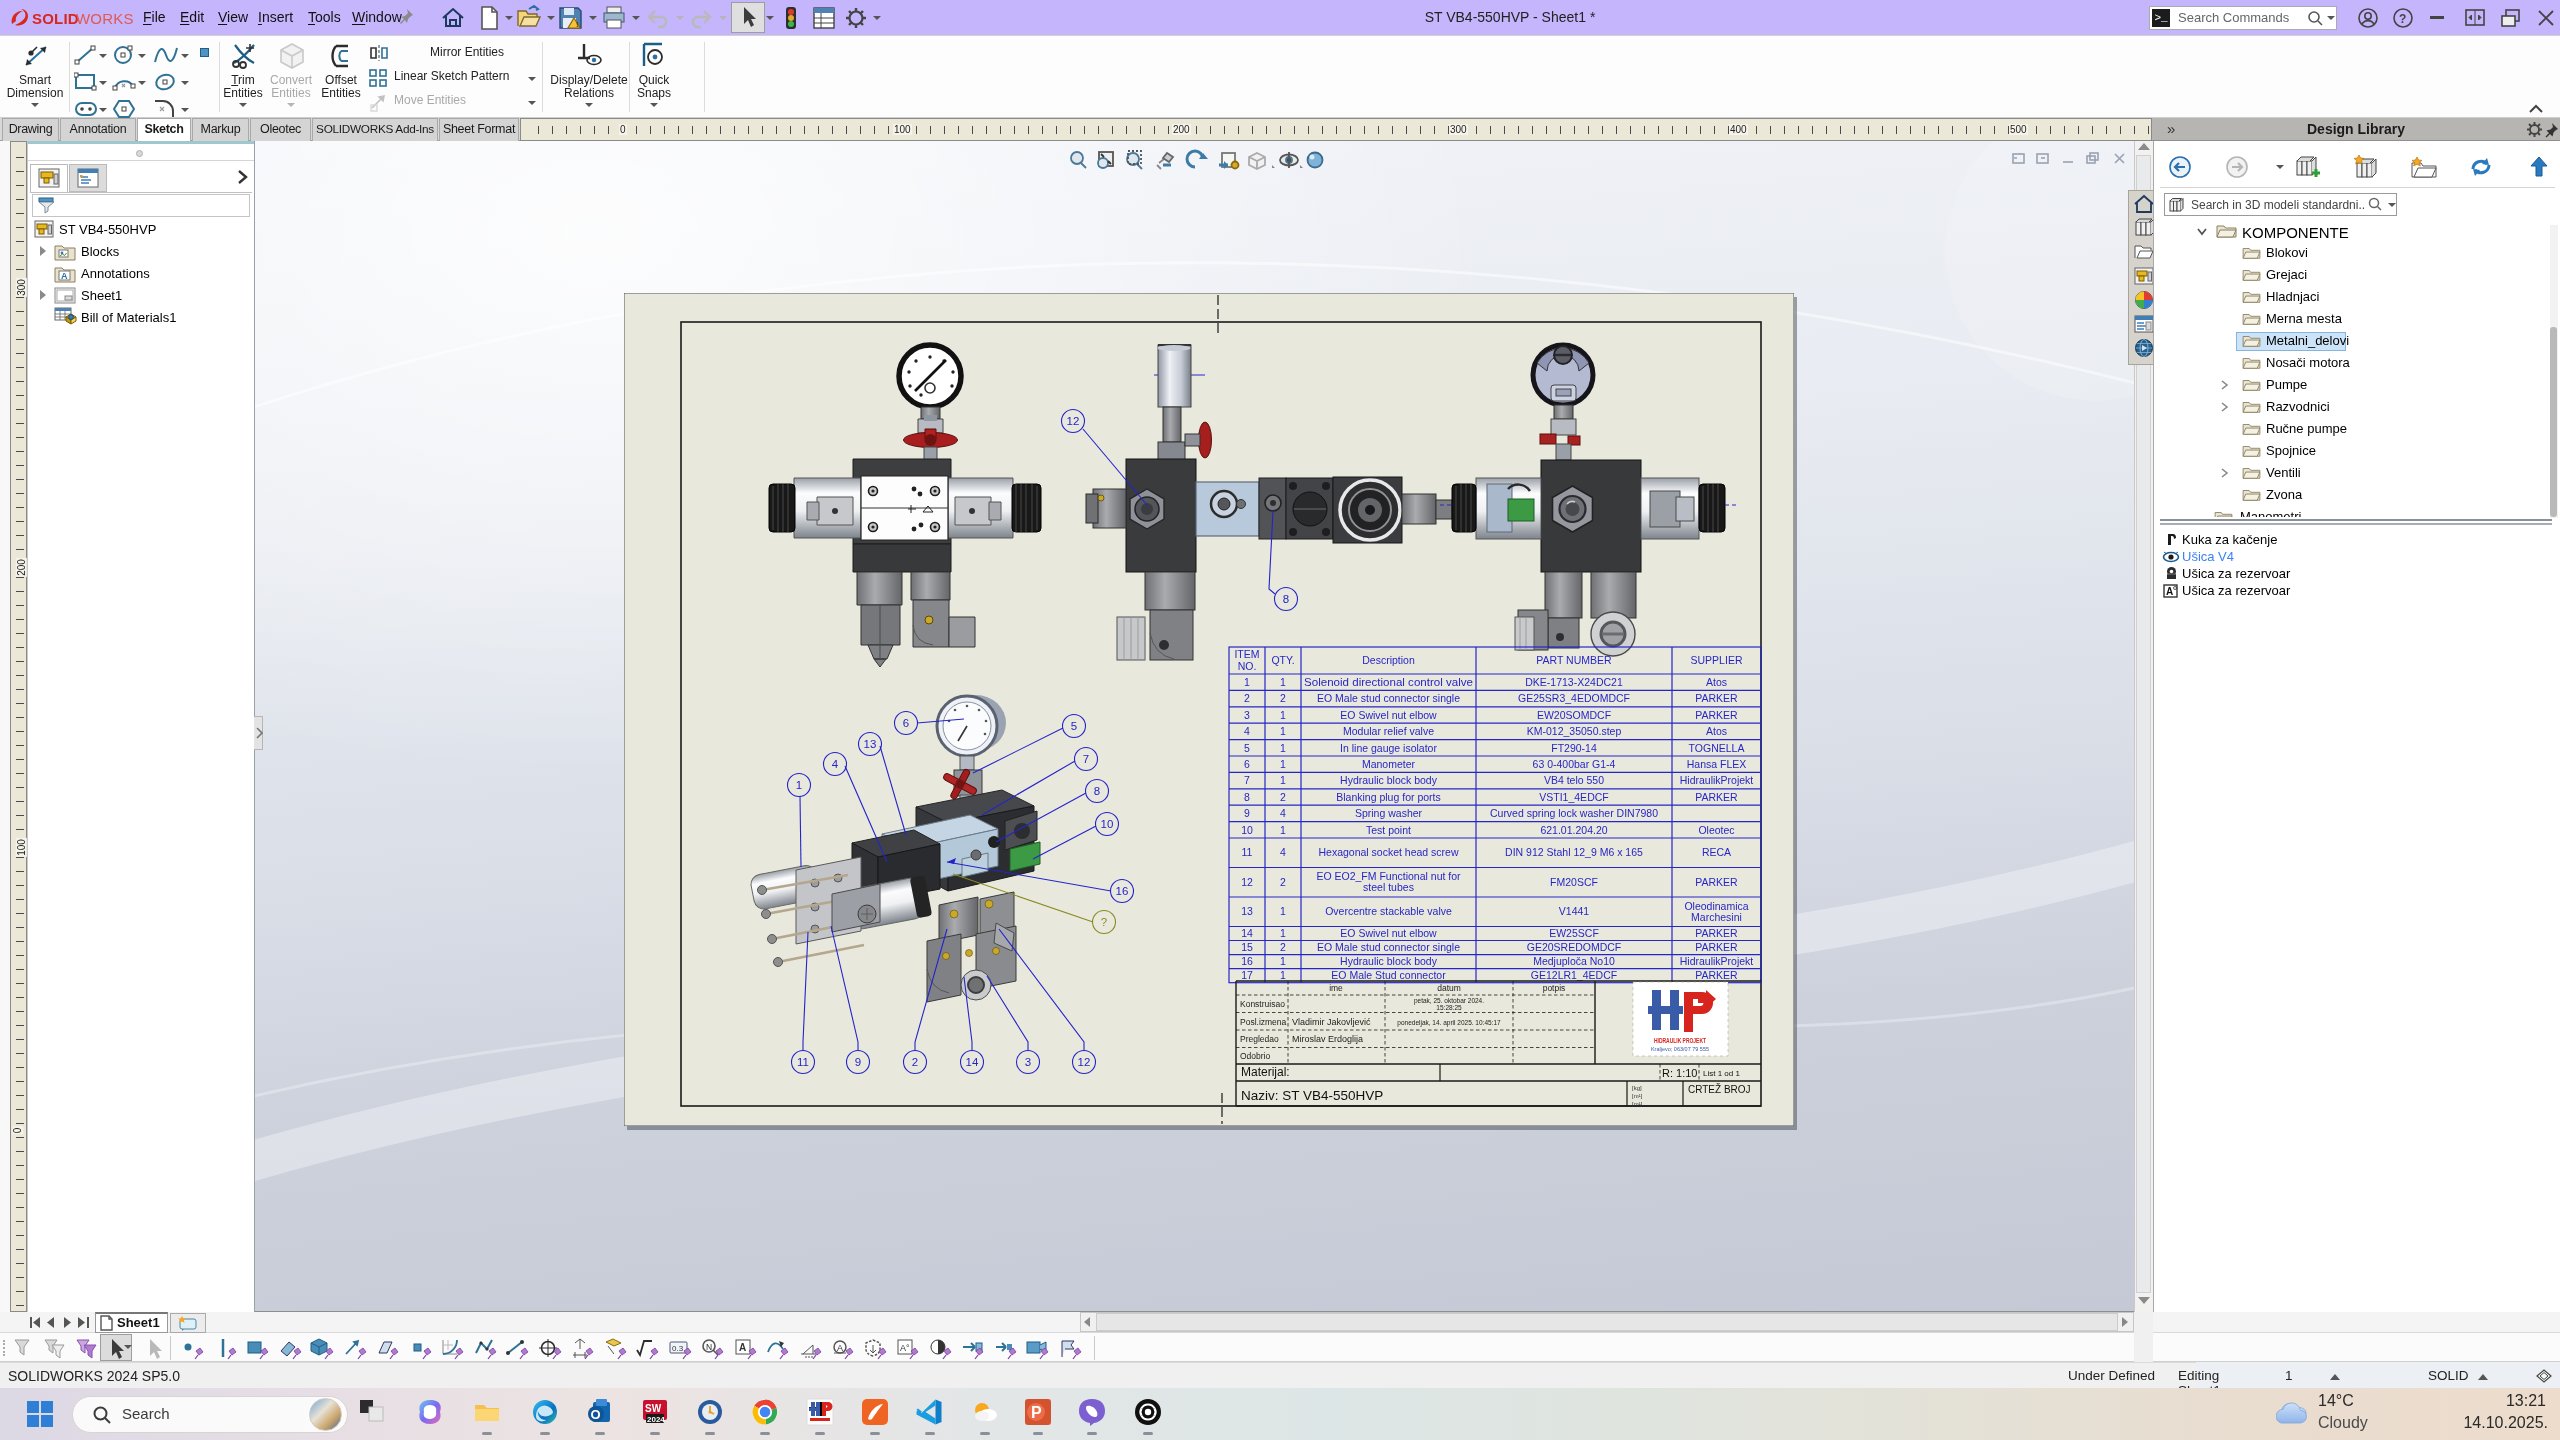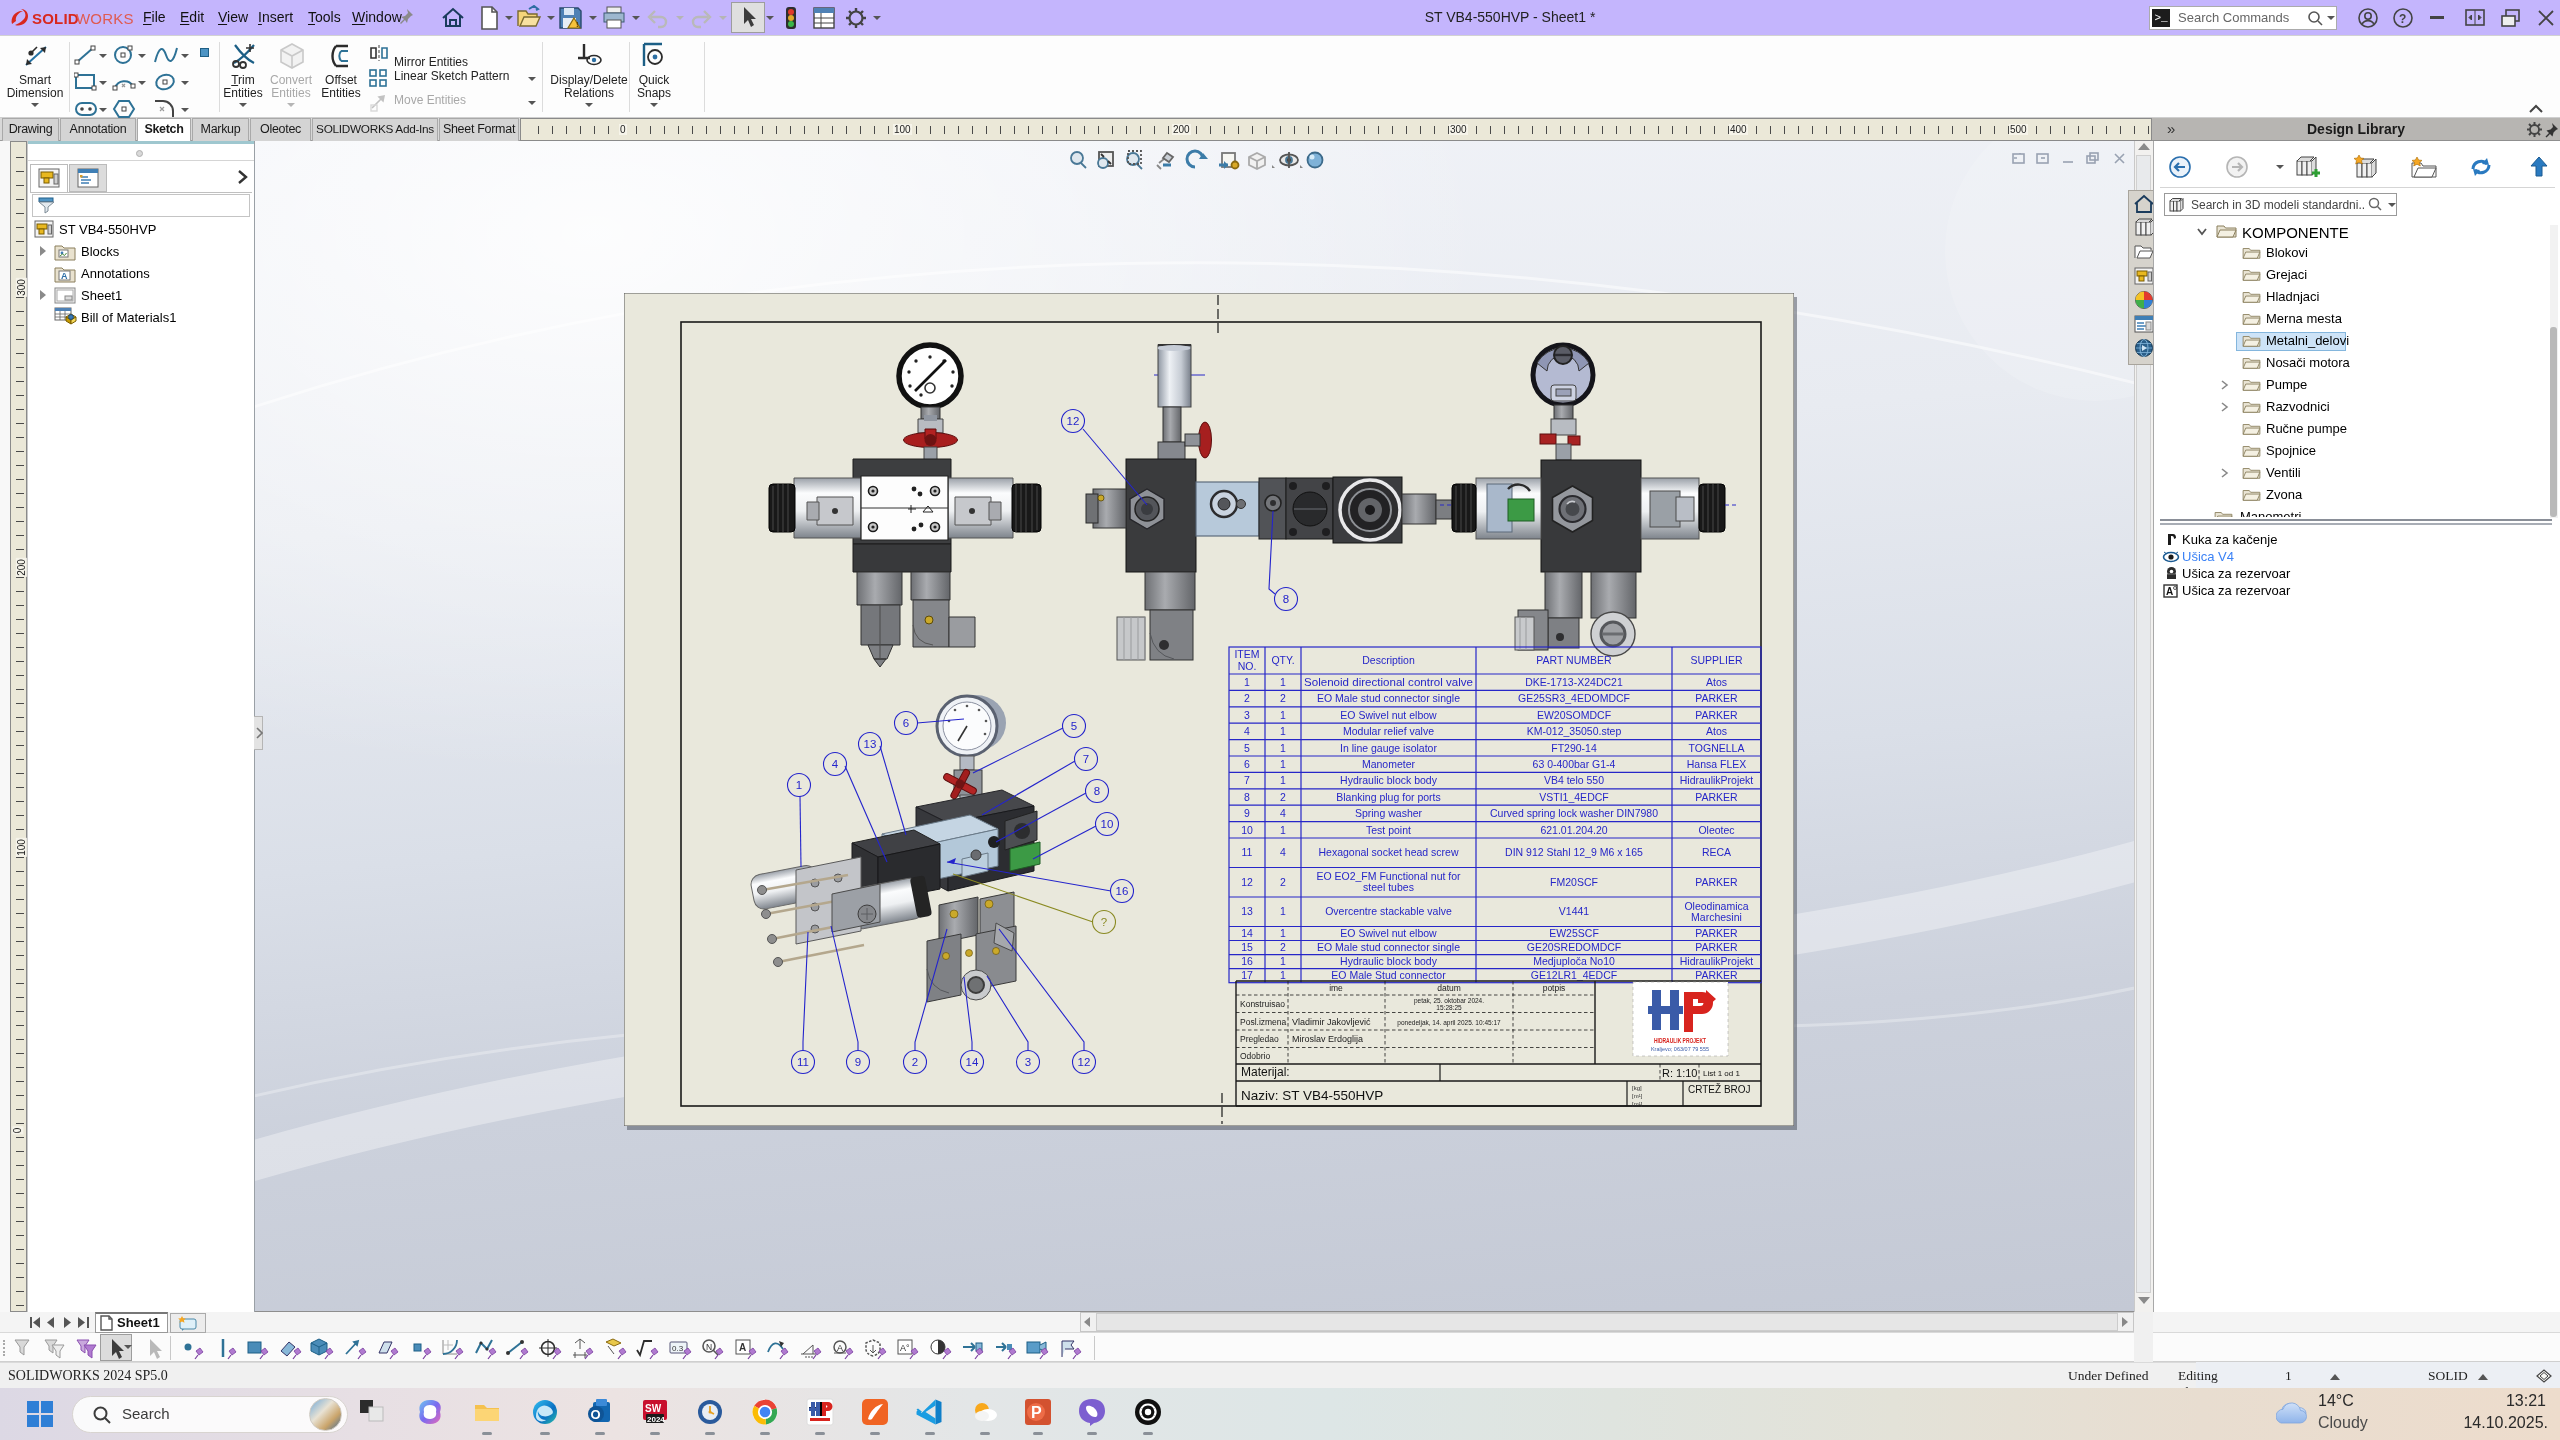--- a/index.html
+++ b/index.html
@@ -43,21 +43,21 @@
   #fmpanel { left:27px; top:141px; width:228px; height:1171px; background:#ffffff; border-right:1px solid #9aa0a6; border-left:1px solid #c8c8c8; }
 
   
   #vscroll { left:2134px; top:141px; width:19px; height:1171px; background:#f2f1ef; border-left:1px solid #c9c9c9; }
   #taskpanel { left:2153px; top:141px; width:407px; height:1221px; background:#ffffff; border-left:1px solid #a8a8a8; }
   #dlheader { left:2152px; top:118px; width:408px; height:23px; background:#b7b5b2; border-bottom:1px solid #8f8f8f; }
 
   
   #sheettabrow { left:0; top:1312px; width:2560px; height:21px; background:#f4f4f4; border-bottom:1px solid #d9d9d9; }
   #toolrow { left:0; top:1333px; width:2560px; height:29px; background:#fbfbfb; border-bottom:1px solid #cfcfcf; }
-  #statusbar { left:0; top:1362px; width:2196px; height:26px; background:#f0f0f0; border-top:1px solid #dadada; font-size:14px; color:#222;font-family:Liberation Serif, serif; }
+  #statusbar { left:0; top:1362px; width:2196px; height:26px; background:#f0f0f0; border-top:1px solid #dadada; font-size:14px; color:#222; }
   #taskbar { left:0; top:1388px; width:2560px; height:52px;
      background:linear-gradient(90deg,#dcd8e4 0%, #e7dfe4 14%, #ecE3e2 24%, #e3e6e7 38%, #dde6e6 52%, #dfe4df 63%, #e3e2d8 74%, #e8ddd0 86%, #edDccc 100%); }
 </style>
 </head>
 <body>
 <div id="root">
 
   <div class="abs" id="titlebar">
 
     <svg class="abs" style="left:8px;top:5px" width="132" height="26" viewBox="0 0 132 26">
@@ -269,21 +269,21 @@
         <path d="M8 4 h12 M8 4 a16 16 0 0 0 0 20 M8 24 h12" stroke="#2c2c2c" stroke-width="2.4" fill="none"></path>
         <path d="M13 9 h7 M13 9 a9 9 0 0 0 0 10 M13 19 h7" stroke="#2e7296" stroke-width="2" fill="none"></path>
       </svg>
     <div class="rlabel" style="left:310px;top:38px;width:62px">Offset<br>Entities</div>
 
     <svg class="abs" style="left:368px;top:8px" width="22" height="18" viewBox="0 0 22 18">
         <path d="M11 1 v16" stroke="#777" stroke-width="1.4" stroke-dasharray="3 2"></path>
         <path d="M3 4 h5 v10 h-5 z" fill="none" stroke="#333" stroke-width="1.6"></path>
         <path d="M14 4 h5 v10 h-5 z" fill="none" stroke="#2e7296" stroke-width="1.6"></path>
       </svg>
-    <div class="rlabel" style="left:394px;top:20px;width:110px;text-align:left">Mirror Entities</div>
+    <div class="rlabel" style="left:394px;top:10px;width:110px;text-align:right">Mirror Entities</div>
     <svg class="abs" style="left:368px;top:32px" width="22" height="20" viewBox="0 0 22 20">
         <g fill="none" stroke="#2e7296" stroke-width="1.6">
           <rect x="2" y="2" width="6" height="6"></rect>
           <rect x="12" y="2" width="6" height="6"></rect>
           <rect x="2" y="12" width="6" height="6"></rect>
           <rect x="12" y="12" width="6" height="6"></rect>
         </g>
       </svg>
     <div class="rlabel" style="left:394px;top:34px;width:150px;text-align:left">Linear Sketch Pattern</div>
     <div class="caret" style="left:528px;top:41px"></div>

